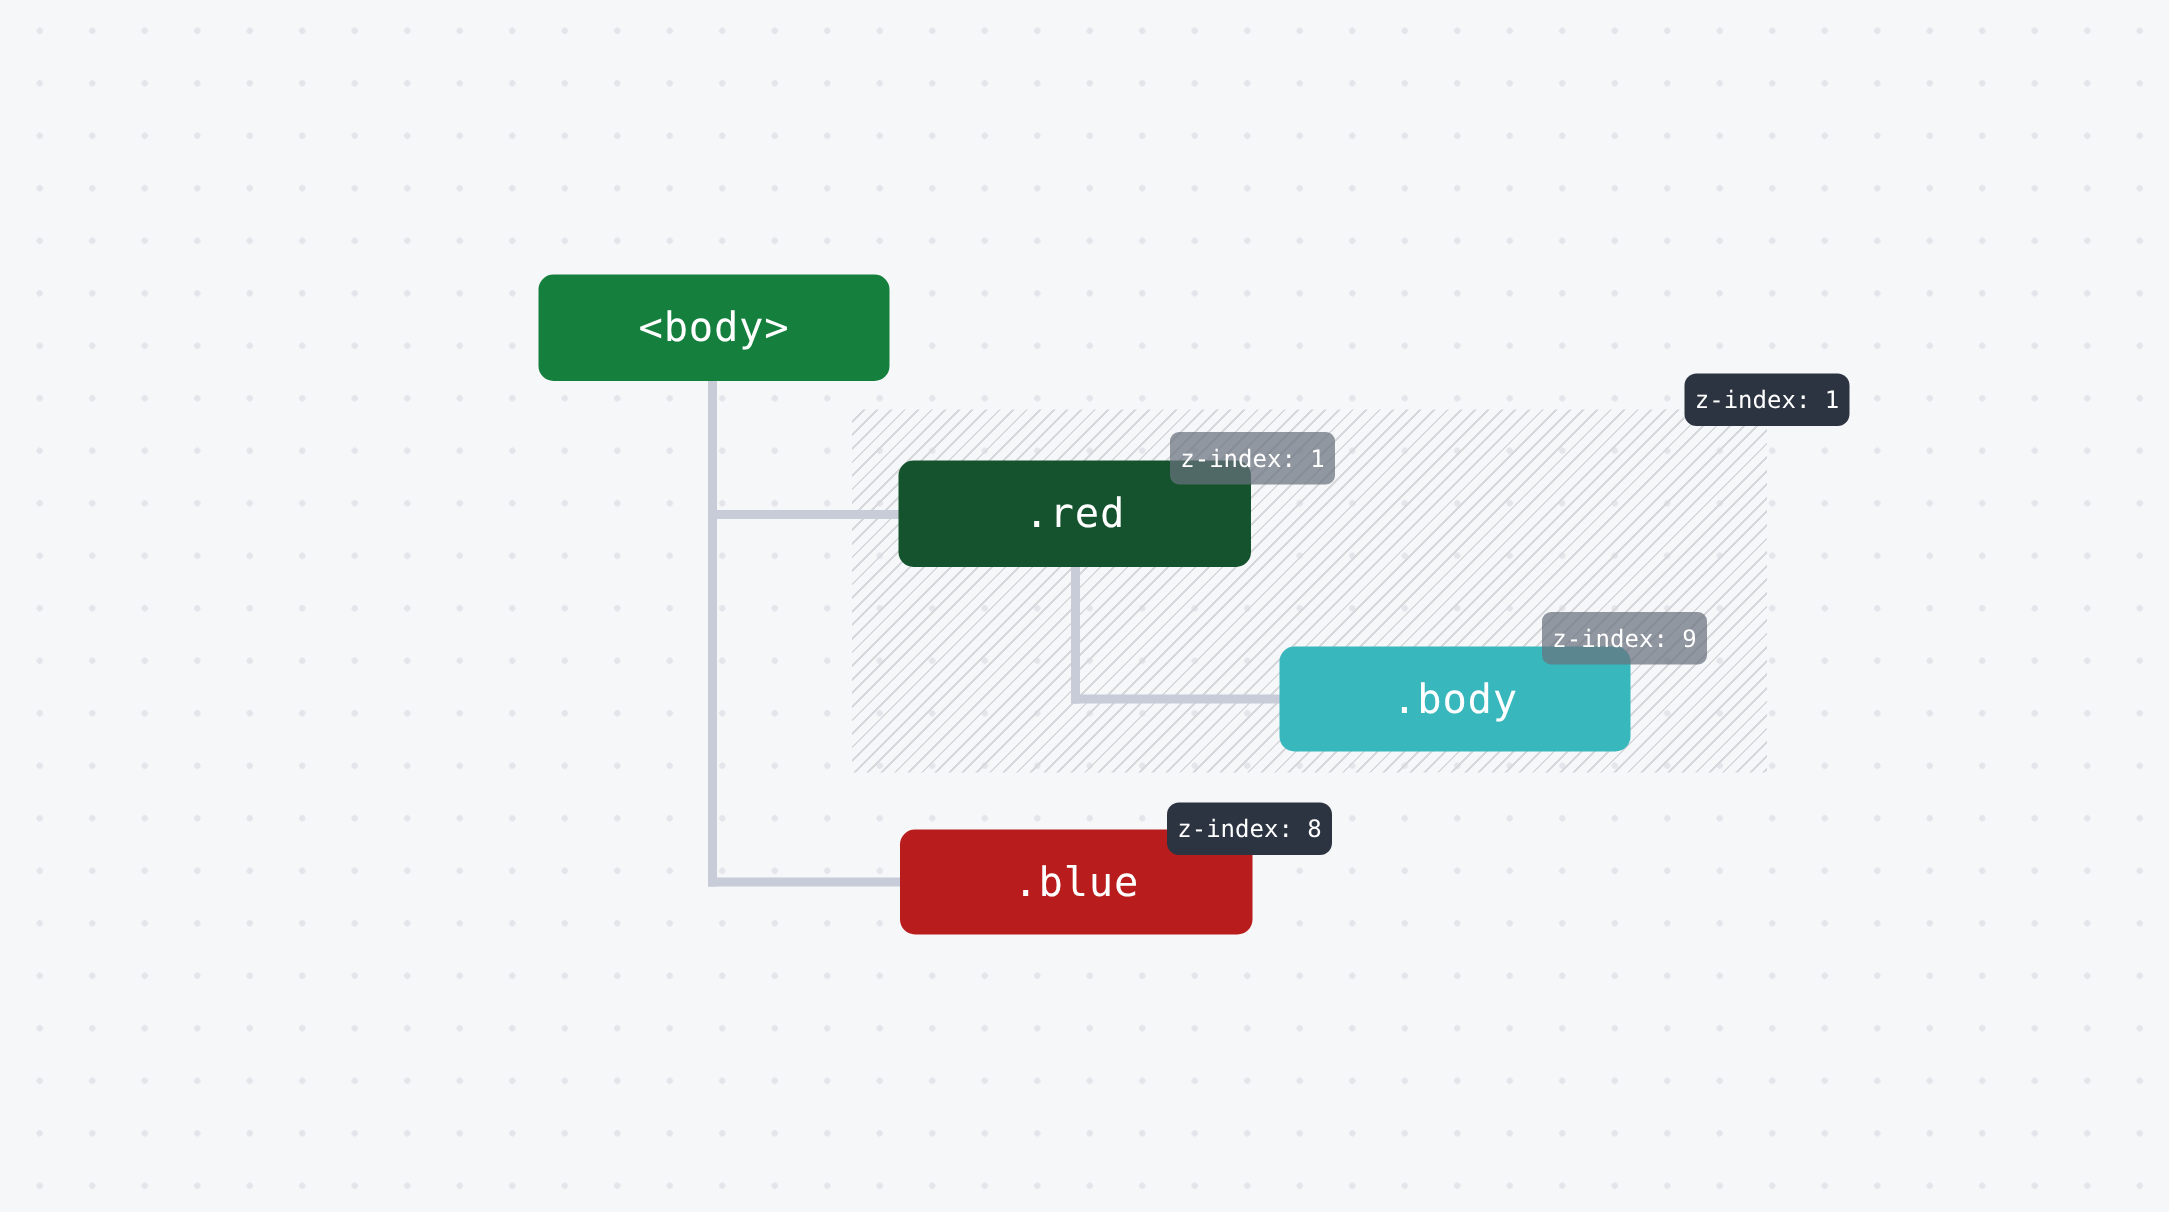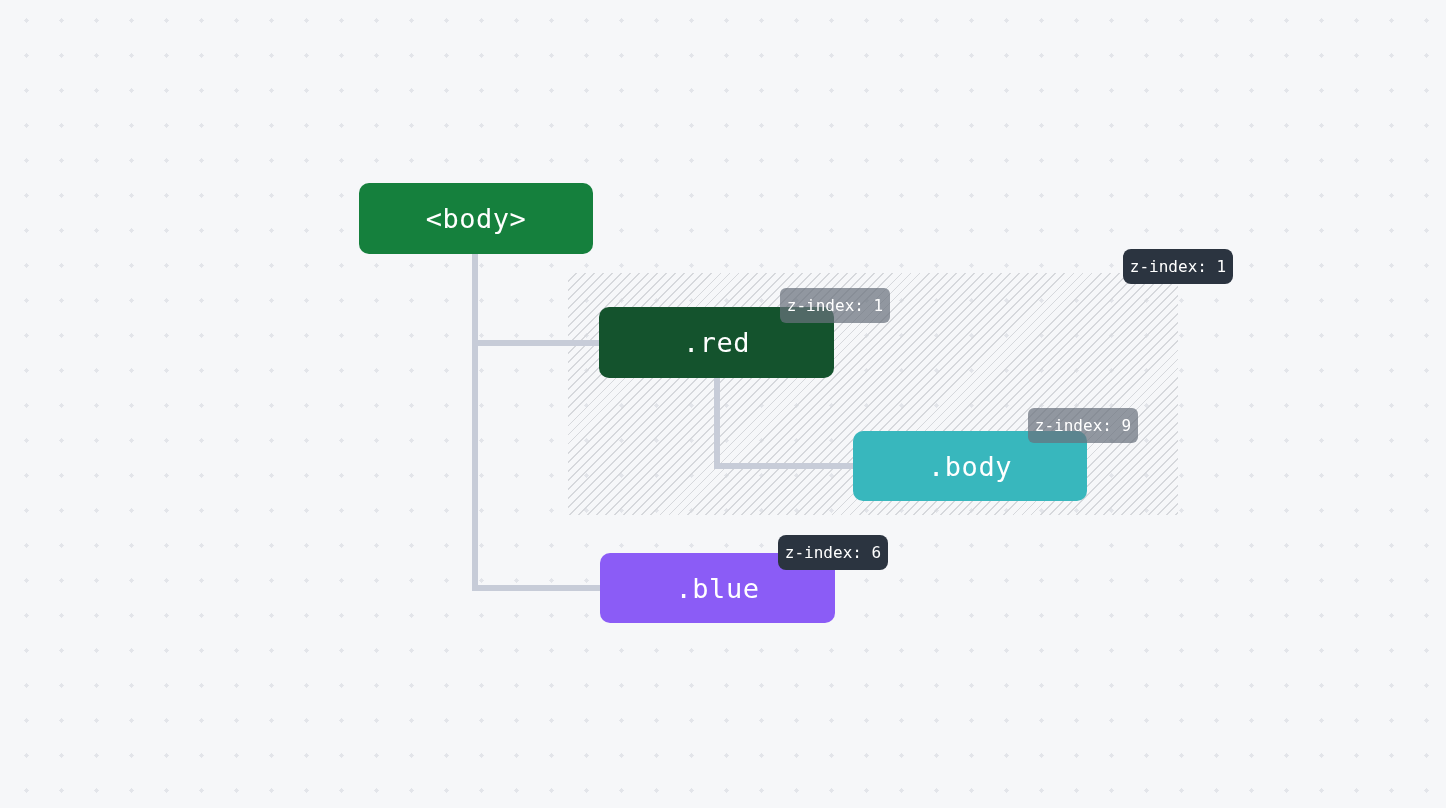--- a/index.html
+++ b/index.html
@@ -101,23 +101,23 @@
   <div class="connector conn-h-blue"></div>
   <div class="connector conn-v-red"></div>
   <div class="connector conn-h-green"></div>
 
   <div class="node node-body" style="background-color: #15803d;">&lt;body&gt;</div>
 
   <div class="node node-red" style="background-color: #14532d;">.red</div>
 
   <div class="node node-green" style="background-color: rgb(56, 183, 189);">.body</div>
 
-  <div class="node node-blue" style="background-color: #8b5cf6;">.blue</div>
+  <div class="node node-blue" style="background-color: #b91c1c;">.blue</div>
 
   <div class="badge badge-translucent badge-red">z-index: 1</div>
 
   <div class="badge badge-translucent badge-green">z-index: 9</div>
 
-  <div class="badge badge-dark badge-blue">z-index: 6</div>
+  <div class="badge badge-dark badge-blue">z-index: 8</div>
 
   <div class="badge badge-dark badge-context">z-index: 1</div>
 
 </div>
 
 </body></html>

